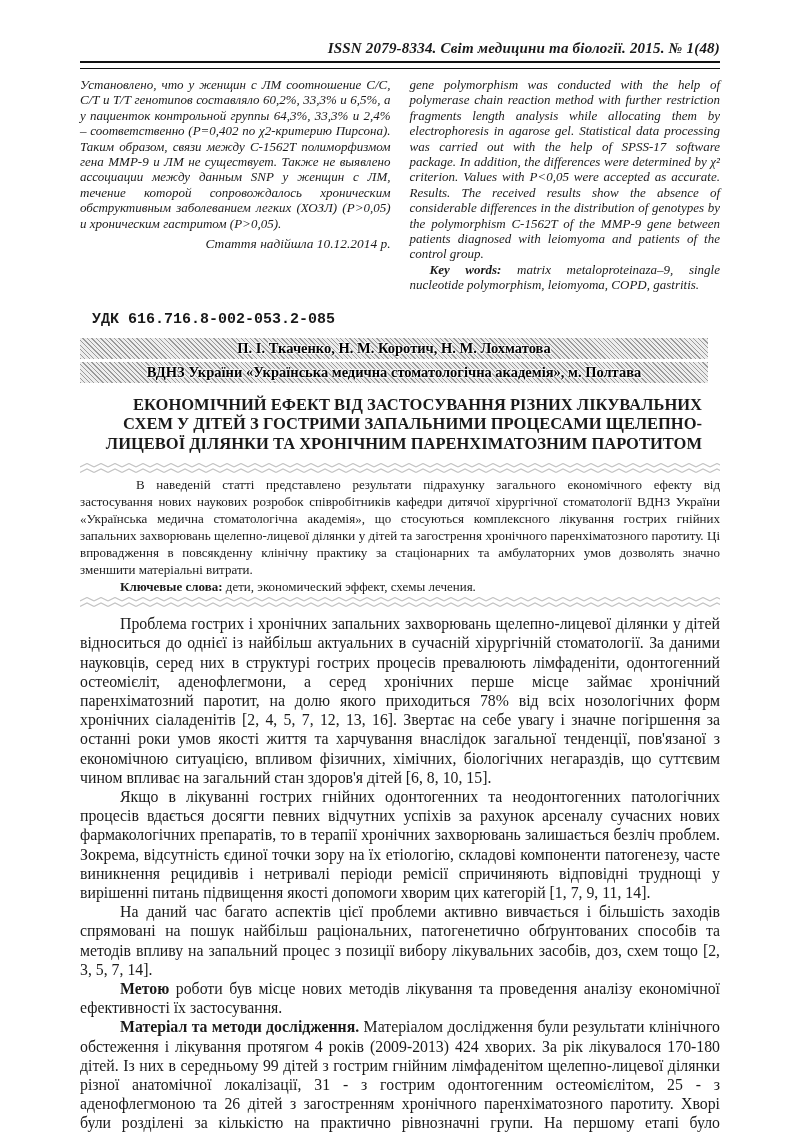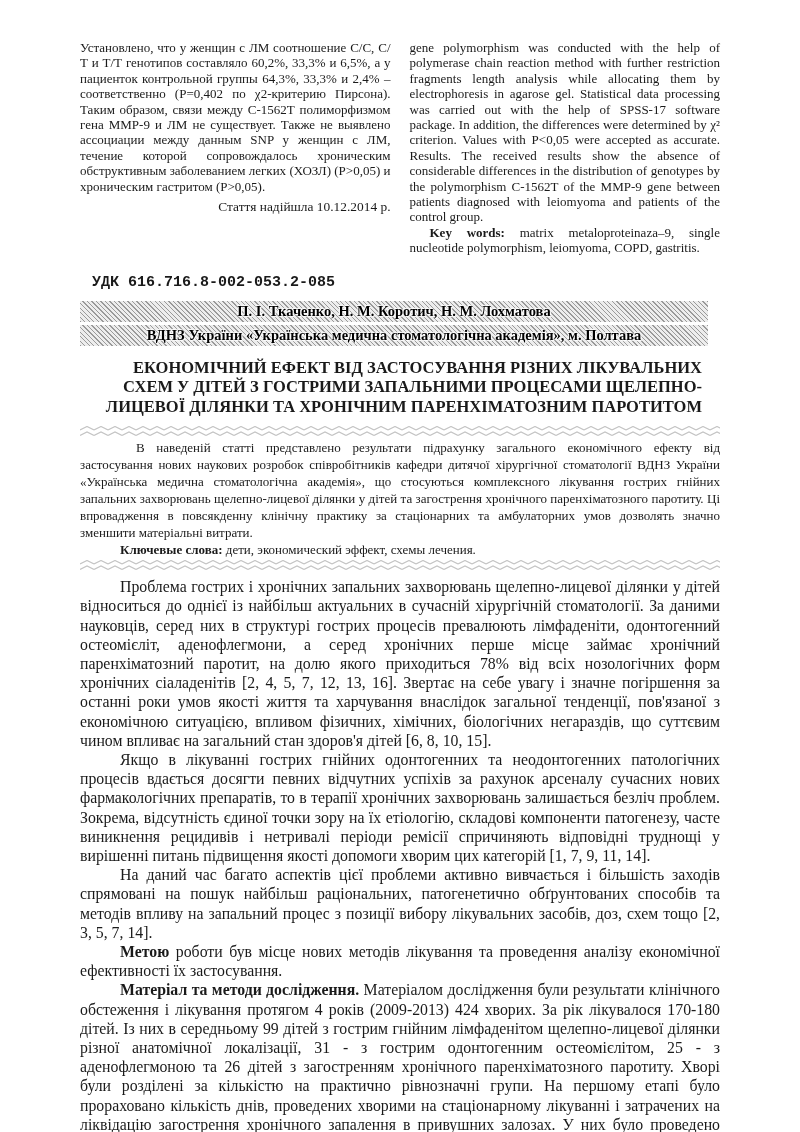--- a/index.html
+++ b/index.html
@@ -9,21 +9,21 @@
     overflow:hidden;
   }
   .page{width:640px;margin:0 auto;padding-top:40px;}
   
   .issn{
     text-align:right;font-weight:bold;font-style:italic;
     font-size:15px;letter-spacing:.2px;margin-bottom:4px;
   }
   .double-rule{height:5px;border-top:2.5px solid #111;border-bottom:1.2px solid #111;margin-bottom:8px;}
   
-  .two-col{display:flex;gap:19px;font-size:13px;line-height:15.4px;text-align:justify;}
+  .two-col{display:flex;gap:19px;font-size:13px;line-height:15.4px;text-align:justify;font-style:italic;}
   .col{width:312px;}
   .colp{margin:0;}
   .kw-indent{text-indent:20px;margin:0;}
   .received{text-align:right;margin-top:5px;font-size:13.4px;}
   .reviewer{text-align:right;margin-top:5px;font-size:13.4px;}
   
   .udc{font-weight:bold;font-size:15px;margin:18px 0 10px 12px;font-family:Liberation Mono, monospace;}
   
   .authors-box{margin:0 12px 8px 0;}
   .hatch-line{
@@ -46,20 +46,24 @@
   
   .bodytext{font-size:15.8px;line-height:19.2px;text-align:justify;margin-top:6px;}
   .bodytext p{margin:0;text-indent:40px;}
   b.lead{font-weight:bold;}
 </style>
 </head>
 <body>
 
 <div class="page">
 
+  <div>
+    <div class="issn">ISSN 2079-8334. Світ медицини та біології. 2015. № 1(48)</div>
+    <div class="double-rule"></div>
+  </div>
 
   <div class="two-col">
     <div class="col">
       <p class="colp">Установлено, что у женщин с ЛМ соотношение С/С, С/Т и Т/Т генотипов составляло 60,2%, 33,3% и 6,5%, а у пациенток контрольной группы 64,3%, 33,3% и 2,4% – соответственно (Р=0,402 по χ2-критерию Пирсона). Таким образом, связи между С-1562Т полиморфизмом гена ММР-9 и ЛМ не существует. Также не выявлено ассоциации между данным SNP у женщин с ЛМ, течение которой сопровождалось хроническим обструктивным заболеванием легких (ХОЗЛ) (Р&gt;0,05) и хроническим гастритом (Р&gt;0,05).</p>
       <div class="received">Стаття надійшла 10.12.2014 р.</div>
     </div>
     <div class="col">
       <p class="colp">gene polymorphism was conducted with the help of polymerase chain reaction method with further restriction fragments length analysis while allocating them by electrophoresis in agarose gel. Statistical data processing was carried out with the help of SPSS-17 software package. In addition, the differences were determined by χ² criterion. Values with P&lt;0,05 were accepted as accurate. Results. The received results show the absence of considerable differences in the distribution of genotypes by the polymorphism C-1562T of the MMP-9 gene between patients diagnosed with leiomyoma and patients of the control group.</p>
       <p class="kw-indent"><b class="lead">Key words:</b><span> matrix metaloproteinaza–9, single nucleotide polymorphism, leiomyoma, COPD, gastritis.</span></p>
     </div>

